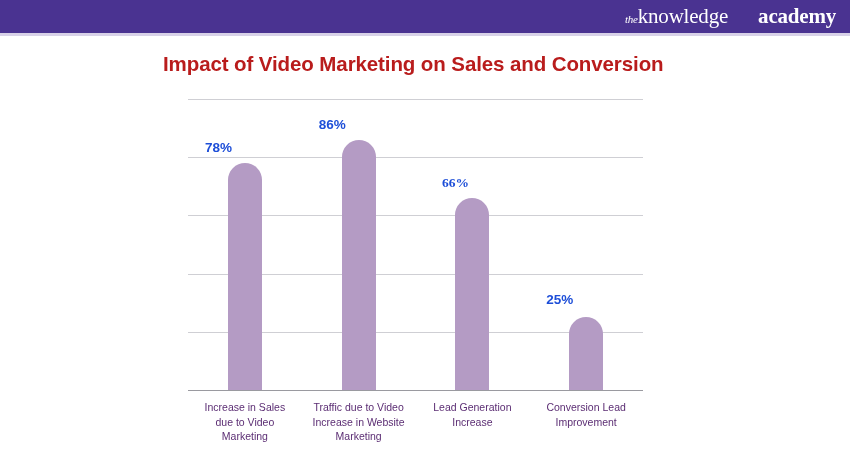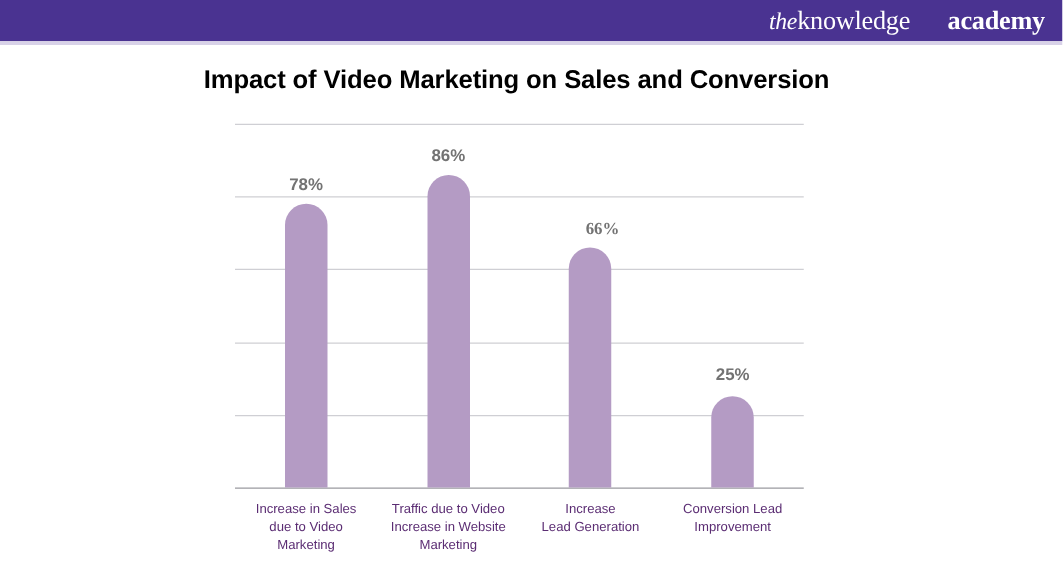--- a/index.html
+++ b/index.html
@@ -39,39 +39,39 @@
     color: #ffffff;
     font-family: "Liberation Serif", serif;
     font-size: 21px;
     letter-spacing: -0.2px;
     margin-right: 14px;
     white-space: nowrap;
     line-height: 1;
   }
   .brand-the {
     font-style: italic;
-    font-size: 19px;
+    font-size: 11px;
     margin-left: 12px;
   }
   .brand-knowledge {
     font-weight: normal;
   }
   .brand-academy {
     font-weight: bold;
     margin-left: 30px;
   }
 
   
   .chart-title {
     position: absolute;
     left: 163px;
     top: 52px;
     font-size: 20.5px;
     font-weight: bold;
-    color: #000000;
+    color: #b91c1c;
     letter-spacing: -0.1px;
     white-space: nowrap;
   }
 
   
   .plot-wrap {
     position: absolute;
     left: 0;
     top: 0;
     width: 850px;
@@ -106,22 +106,21 @@
     position: absolute;
     bottom: 0;
     width: 34px;
     background: #b49bc4;
     border-radius: 17px 17px 0 0;
   }
   .bar-value {
     position: absolute;
     font-size: 13.5px;
     font-weight: bold;
-    color: #737373;
-    text-align: center;
+    color: #1d4ed8;
     width: 80px;
     white-space: nowrap;
   }
 
   .labels-layer {
     position: absolute;
     left: 188px;
     top: 400px;
     width: 455px;
   }
@@ -171,21 +170,21 @@
         <div>Increase in Sales</div>
         <div>due to Video</div>
         <div>Marketing</div>
       </div>
       <div class="cat-label" style="left: 100.625px; top: 0px;">
         <div>Traffic due to Video</div>
         <div>Increase in Website</div>
         <div>Marketing</div>
       </div>
       <div class="cat-label" style="left: 214.375px; top: 0px;">
+        <div>Lead Generation</div>
         <div>Increase</div>
-        <div>Lead Generation</div>
       </div>
       <div class="cat-label" style="left: 328.125px; top: 0px;">
         <div>Conversion Lead</div>
         <div>Improvement</div>
       </div>
     </div>
 </div>
 
 </body></html>

